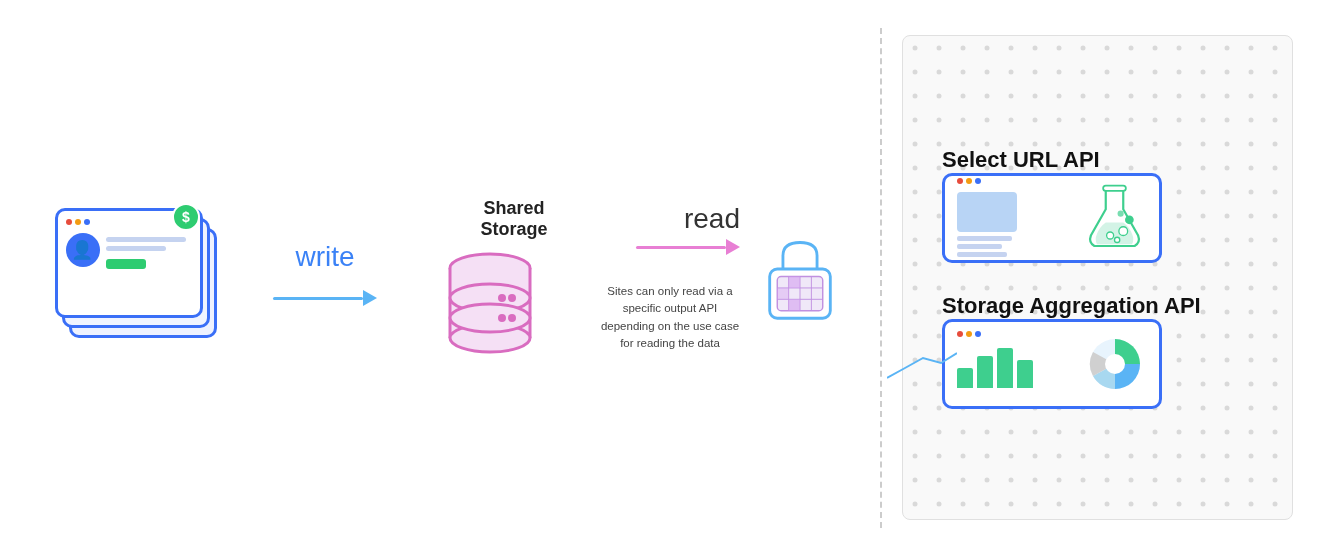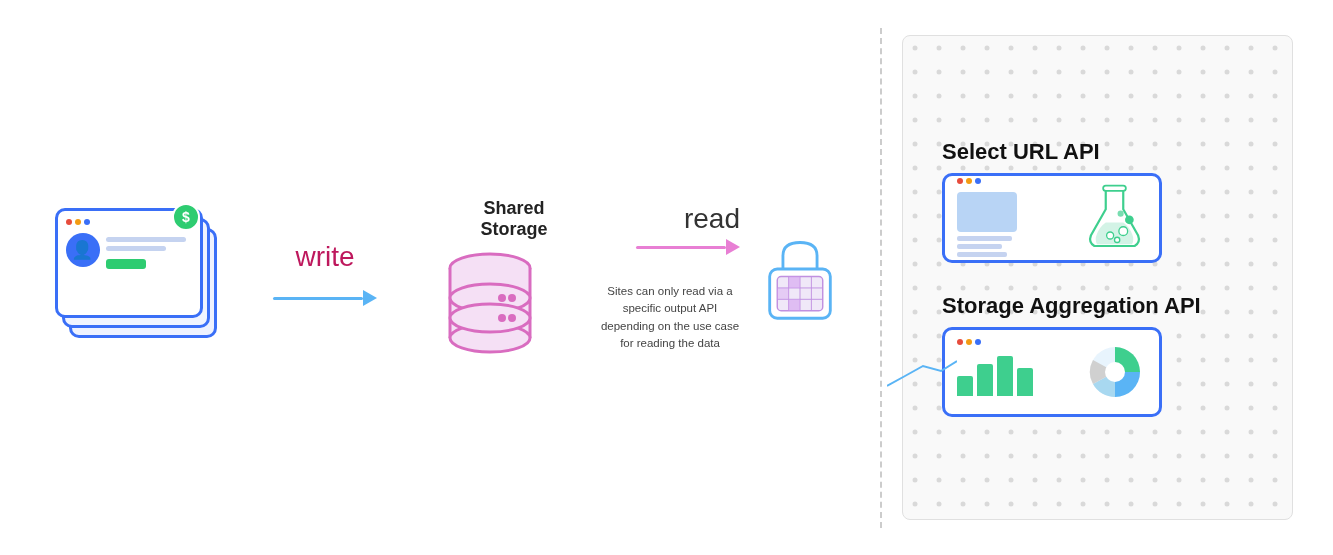--- a/index.html
+++ b/index.html
@@ -139,21 +139,21 @@
     .write-section {
       display: flex;
       flex-direction: column;
       align-items: center;
       flex: 0 0 auto;
       width: 170px;
     }
     .write-label {
       font-size: 28px;
       font-weight: 400;
-      color: #be185d;
+      color: #3b82f6;
       margin-bottom: 17px;
     }
     .arrow-right {
       display: flex;
       align-items: center;
       margin-bottom: 8px;
     }
     .arrow-line {
       height: 3px;
       width: 90px;
@@ -249,21 +249,21 @@
       align-items: flex-start;
       gap: 30px;
       width: 100%;
       padding: 20px 40px;
       z-index: 1;
     }
 
     .api-item {
       display: flex;
       flex-direction: column;
-      gap: 8px;
+      gap: 0;
       width: 100%;
     }
     .api-title {
       font-size: 22px;
       font-weight: 700;
       color: #111;
     }
 
     
     .select-url-card {

